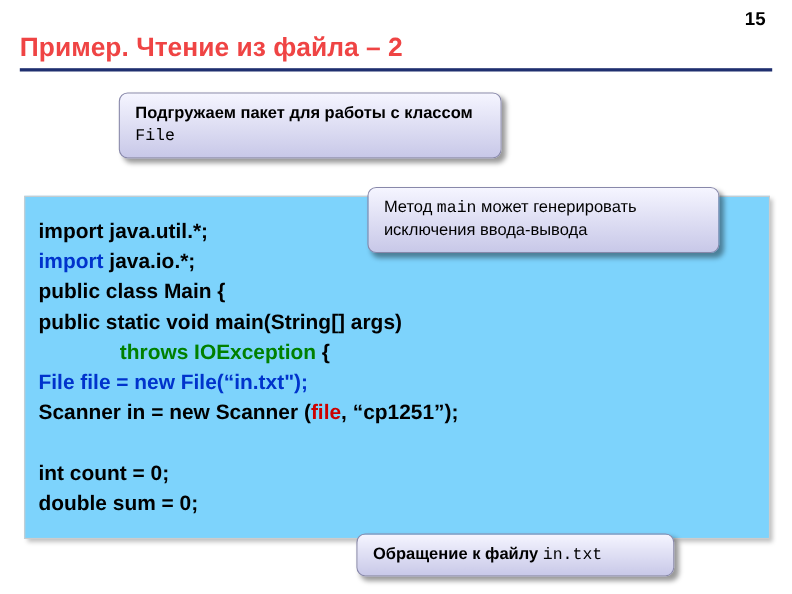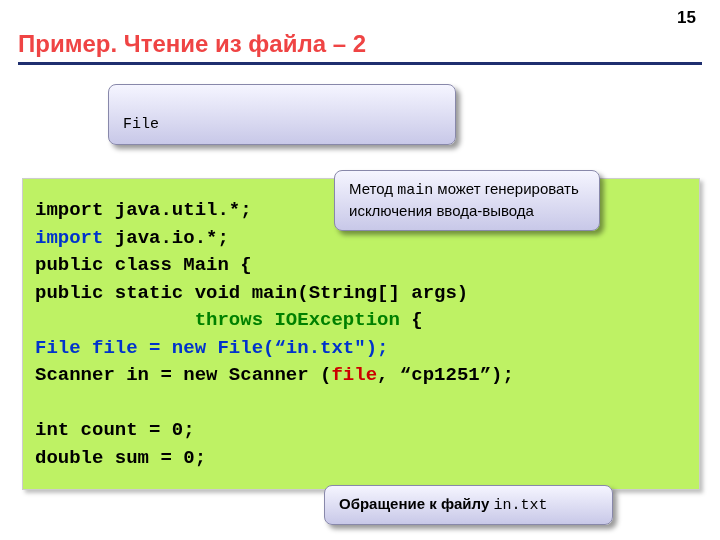--- a/index.html
+++ b/index.html
@@ -50,61 +50,61 @@
       font-family: 'Courier New', monospace;
     }
     .callout1 {
       top: 84px;
       left: 108px;
       width: 348px;
     }
     .callout2 {
       top: 170px;
       left: 334px;
-      width: 266px;
+      width: 320px;
       z-index: 2;
     }
     .callout3 {
       top: 485px;
       left: 324px;
       width: 289px;
       z-index: 2;
     }
     .code-block {
       position: absolute;
       top: 178px;
       left: 22px;
       width: 678px;
       height: 312px;
-      background: #bef264;
+      background: #7dd3fc;
       border: 1px solid #ccc;
       box-shadow: 3px 3px 4px rgba(0,0,0,0.25);
       padding: 18px 12px 10px 12px;
-      font-family: Liberation Mono, monospace;
+      font-family: Liberation Sans, sans-serif;
       font-size: 19px;
       font-weight: bold;
       color: #000;
       line-height: 1.45;
       white-space: pre;
       z-index: 1;
     }
     .kw-blue { color: #0033cc; }
     .kw-green { color: #008000; }
     .kw-red { color: #cc0000; }
   </style>
 </head>
 <body>
 
 <div class="page-number">15</div>
 
 <div class="title">Пример. Чтение из файла – 2</div>
 <div class="title-underline"></div>
 
 <div class="callout callout1">
-  <br>
+  <span><b>Подгружаем пакет для работы с классом</b></span><br>
   <span class="mono">File</span>
 </div>
 
 <div class="callout callout2">
   <span>Метод </span><span class="mono">main</span><span> может генерировать исключения ввода-вывода</span>
 </div>
 
 <div class="code-block"><span>import java.util.*;</span>
 <span class="kw-blue">import</span><span> java.io.*;</span>
 <span>public class Main {</span>

